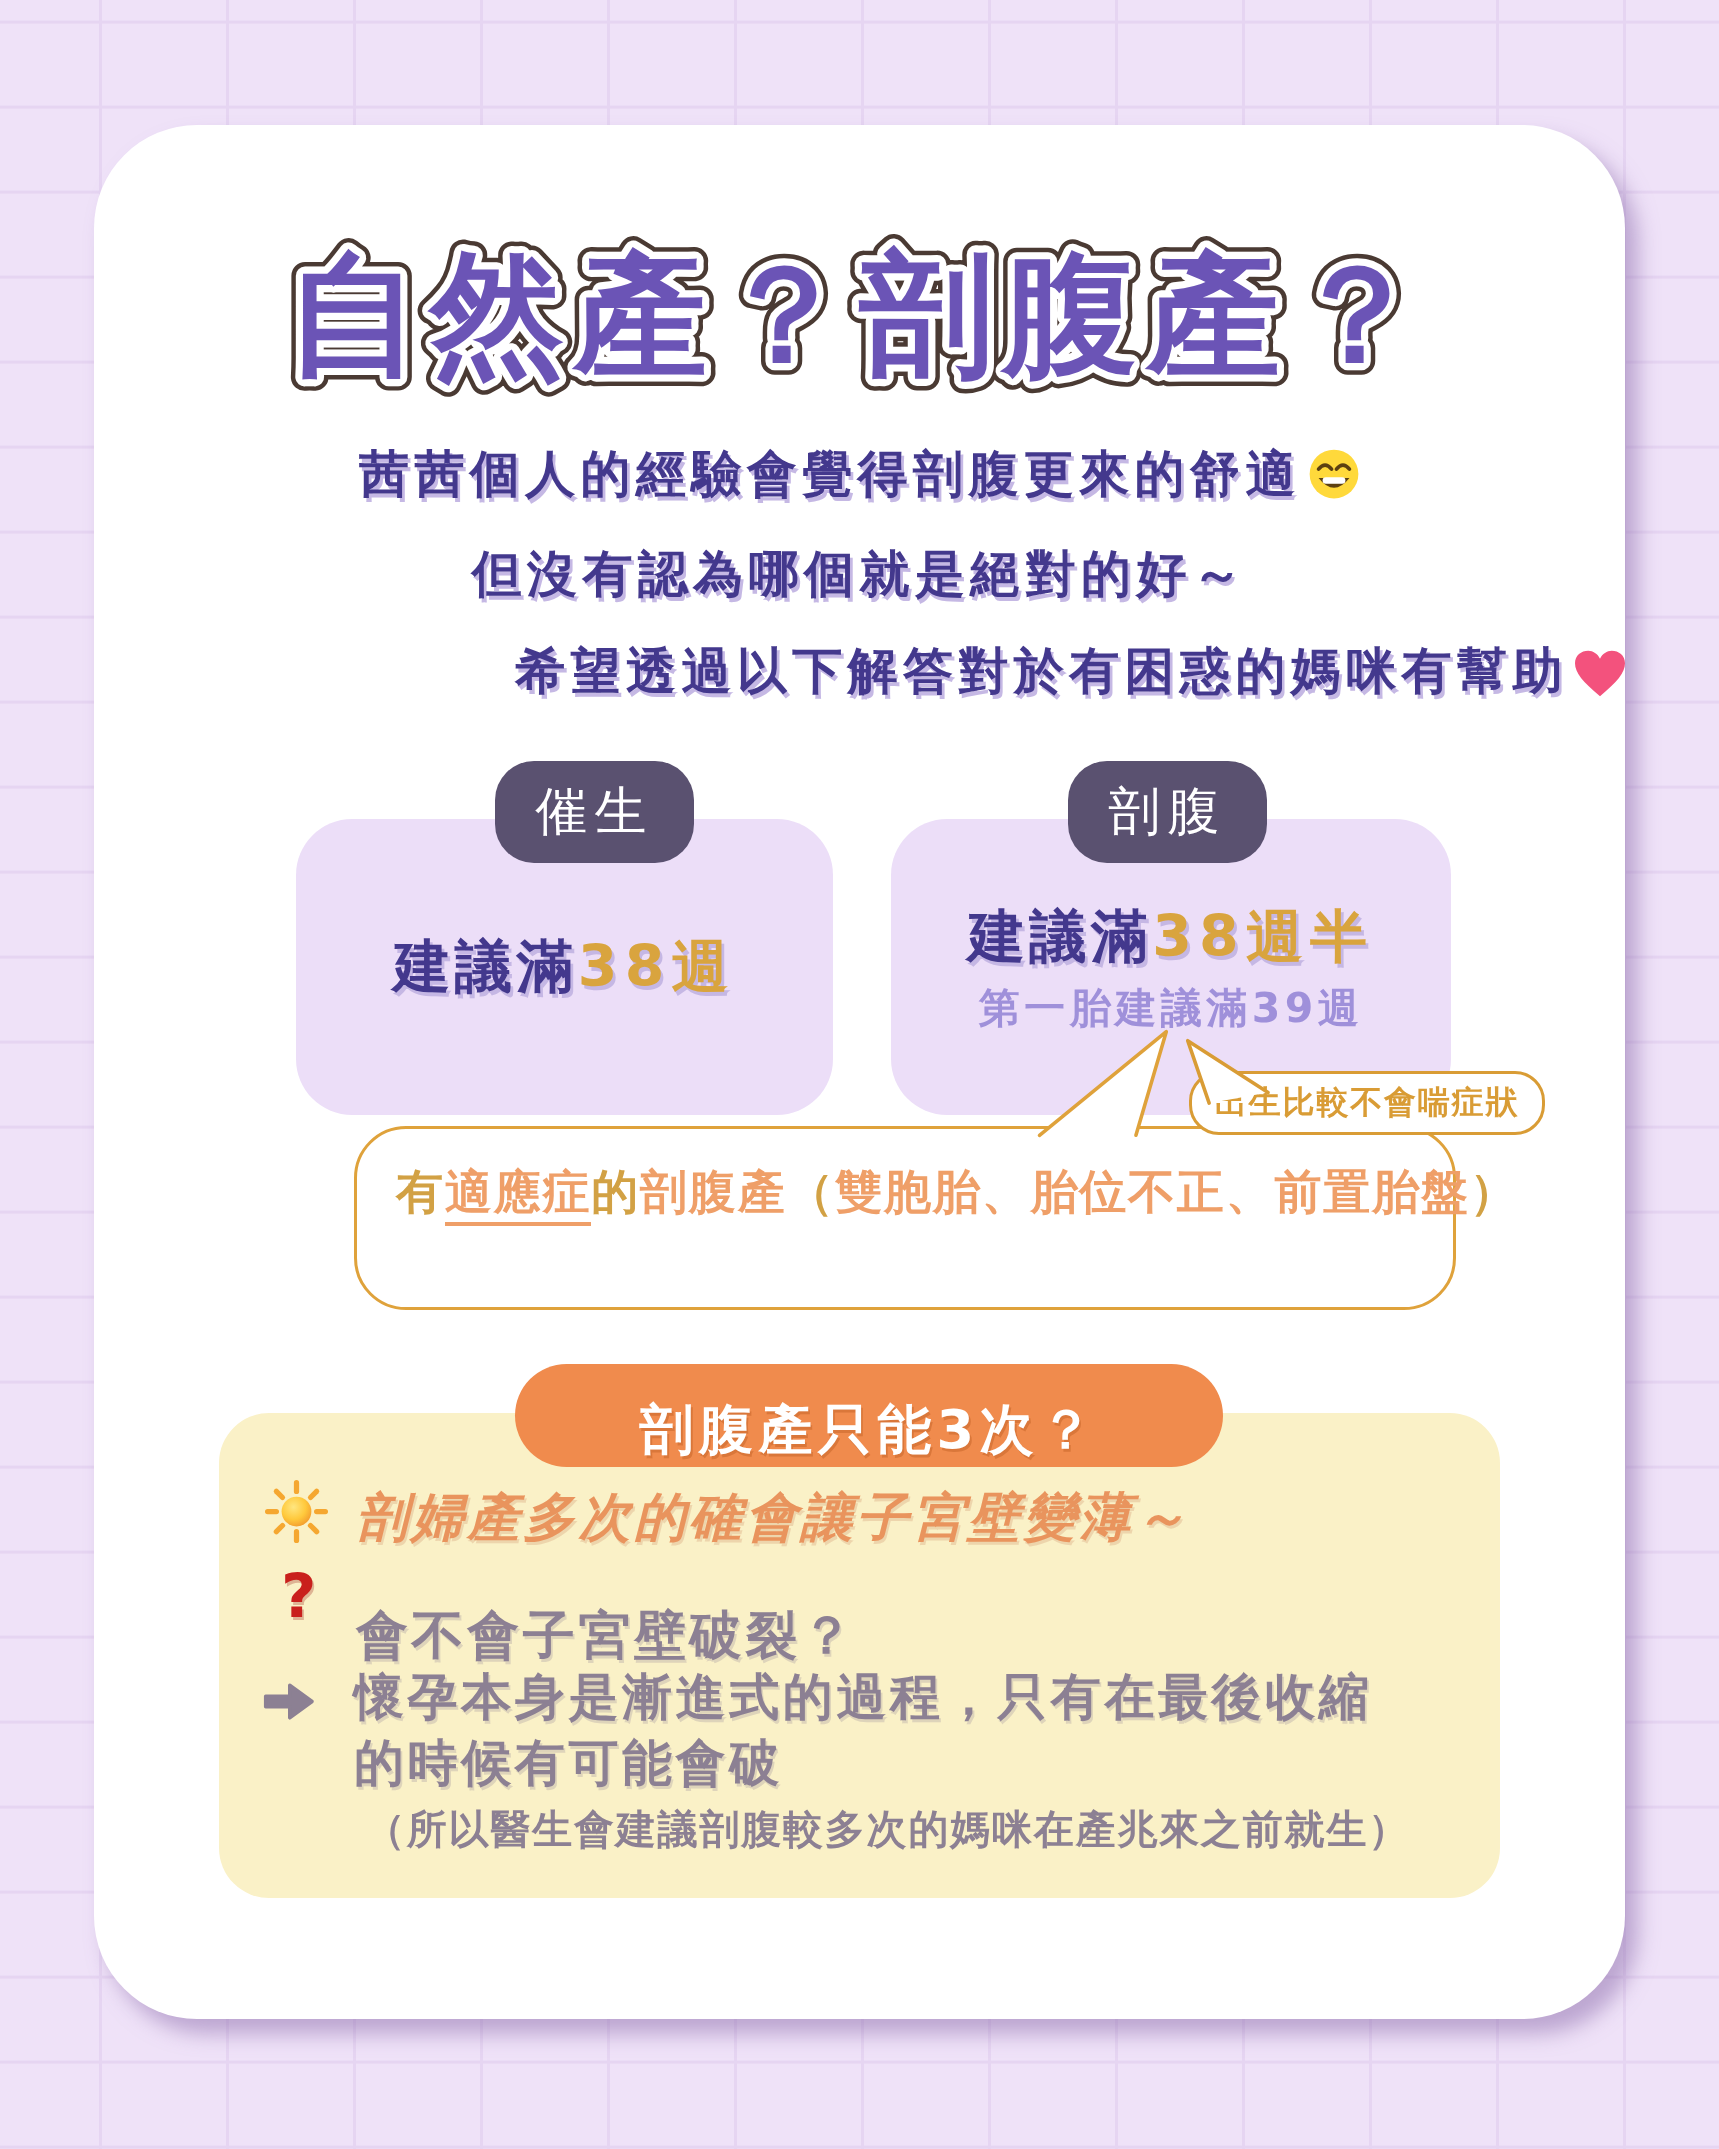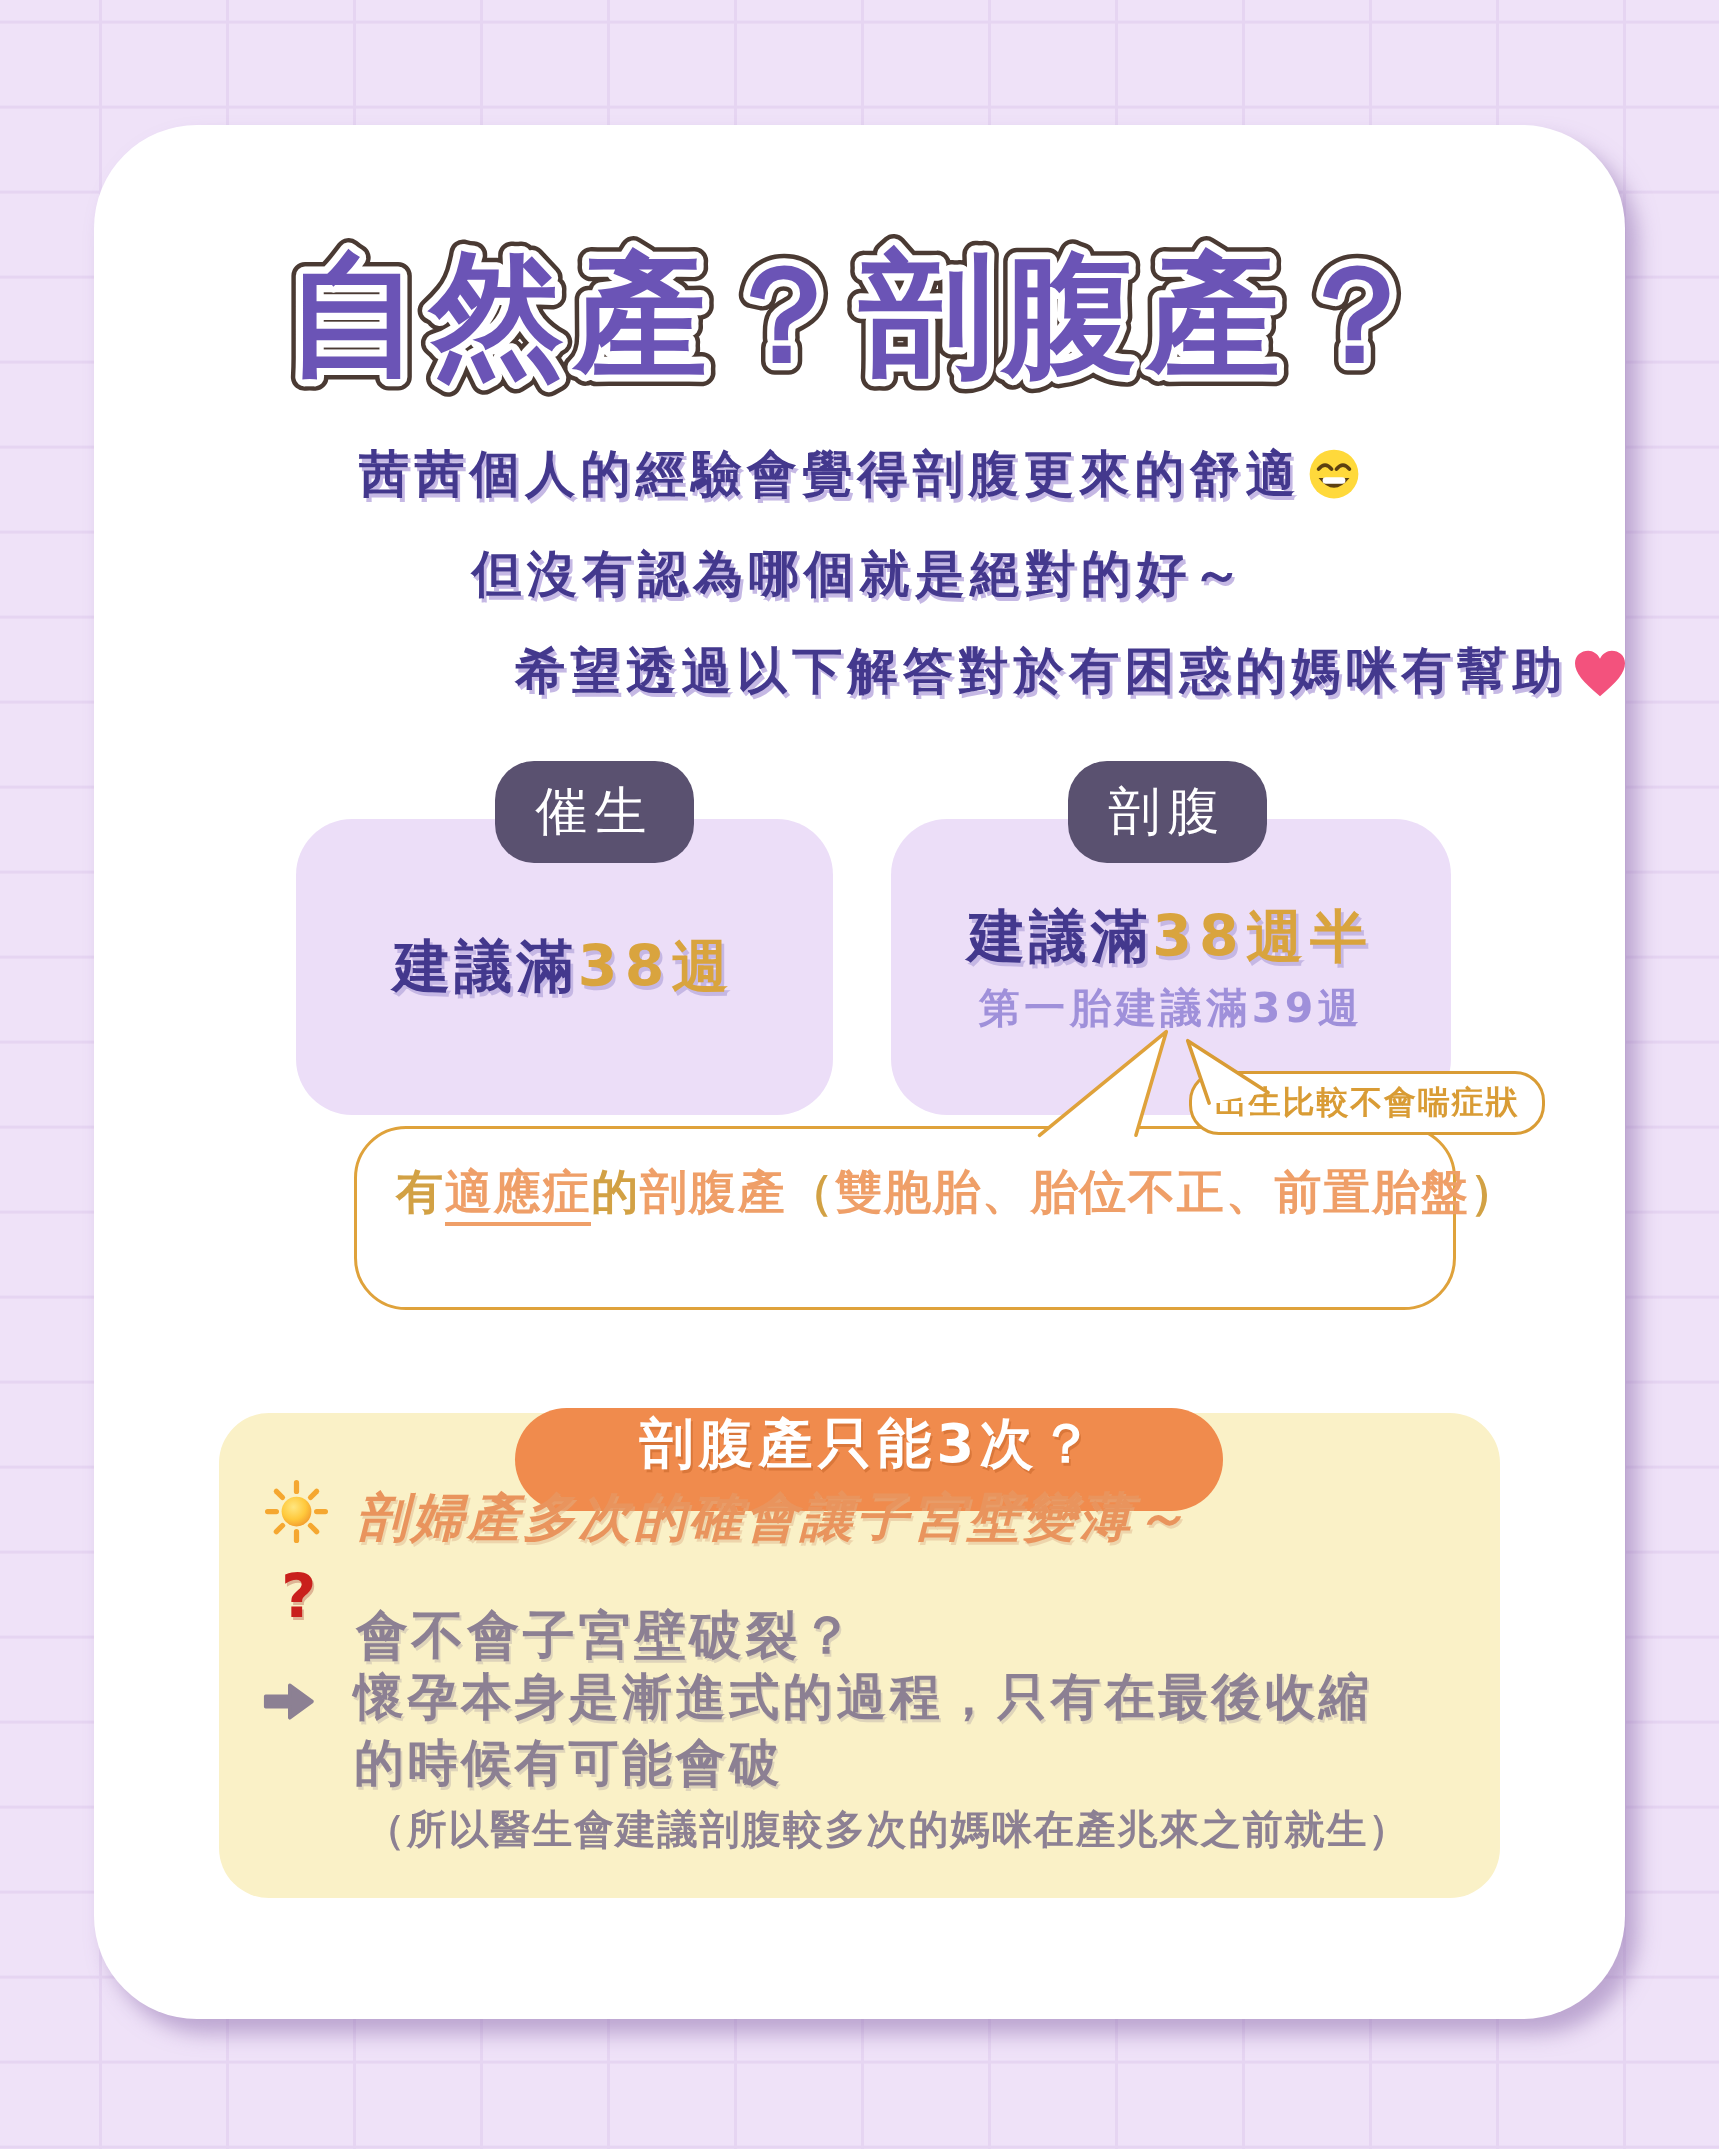--- a/index.html
+++ b/index.html
@@ -59,24 +59,23 @@
     position:absolute;left:354px;top:1126px;width:1102px;height:184px;z-index:4;
     background:#fff;border:3.6px solid #DFA23B;border-radius:52px;
     box-sizing:border-box;padding:25px 0 0 39px;
   }
   .note-line{font-size:47px;font-weight:bold;letter-spacing:1.8px;line-height:75px;white-space:nowrap;}
   .seg-gold{color:#D2A144;}
   .seg-salmon{color:#EF9F68;}
   .seg-u{border-bottom:4.5px solid #EF9F68;padding-bottom:2.7px;}
   .faq-pill{
     position:absolute;left:515px;top:1364px;width:708px;height:103px;z-index:3;
-    background:#F08B4D;border-radius:52px;display:flex;align-items:flex-start;justify-content:center;
+    background:#F08B4D;border-radius:52px;display:flex;align-items:flex-end;justify-content:center;
     color:#fff;font-size:54px;font-weight:bold;letter-spacing:5.4px;
     text-shadow:1.8px 2.7px 0 rgba(190,95,35,.45);
-    margin-top:44px;
   }
   .faq-box{
     position:absolute;left:219px;top:1413px;width:1281px;height:485px;z-index:2;
     background:#FAF1C7;border-radius:50px;
   }
   .faq-icon{position:absolute;z-index:3;}
   .faq-text{
     position:absolute;z-index:3;font-size:52px;font-weight:bold;letter-spacing:3.6px;white-space:nowrap;
   }
   .orange-text{color:#E9945D;text-shadow:1.8px 2.7px 0 rgba(222,180,140,.45);}

